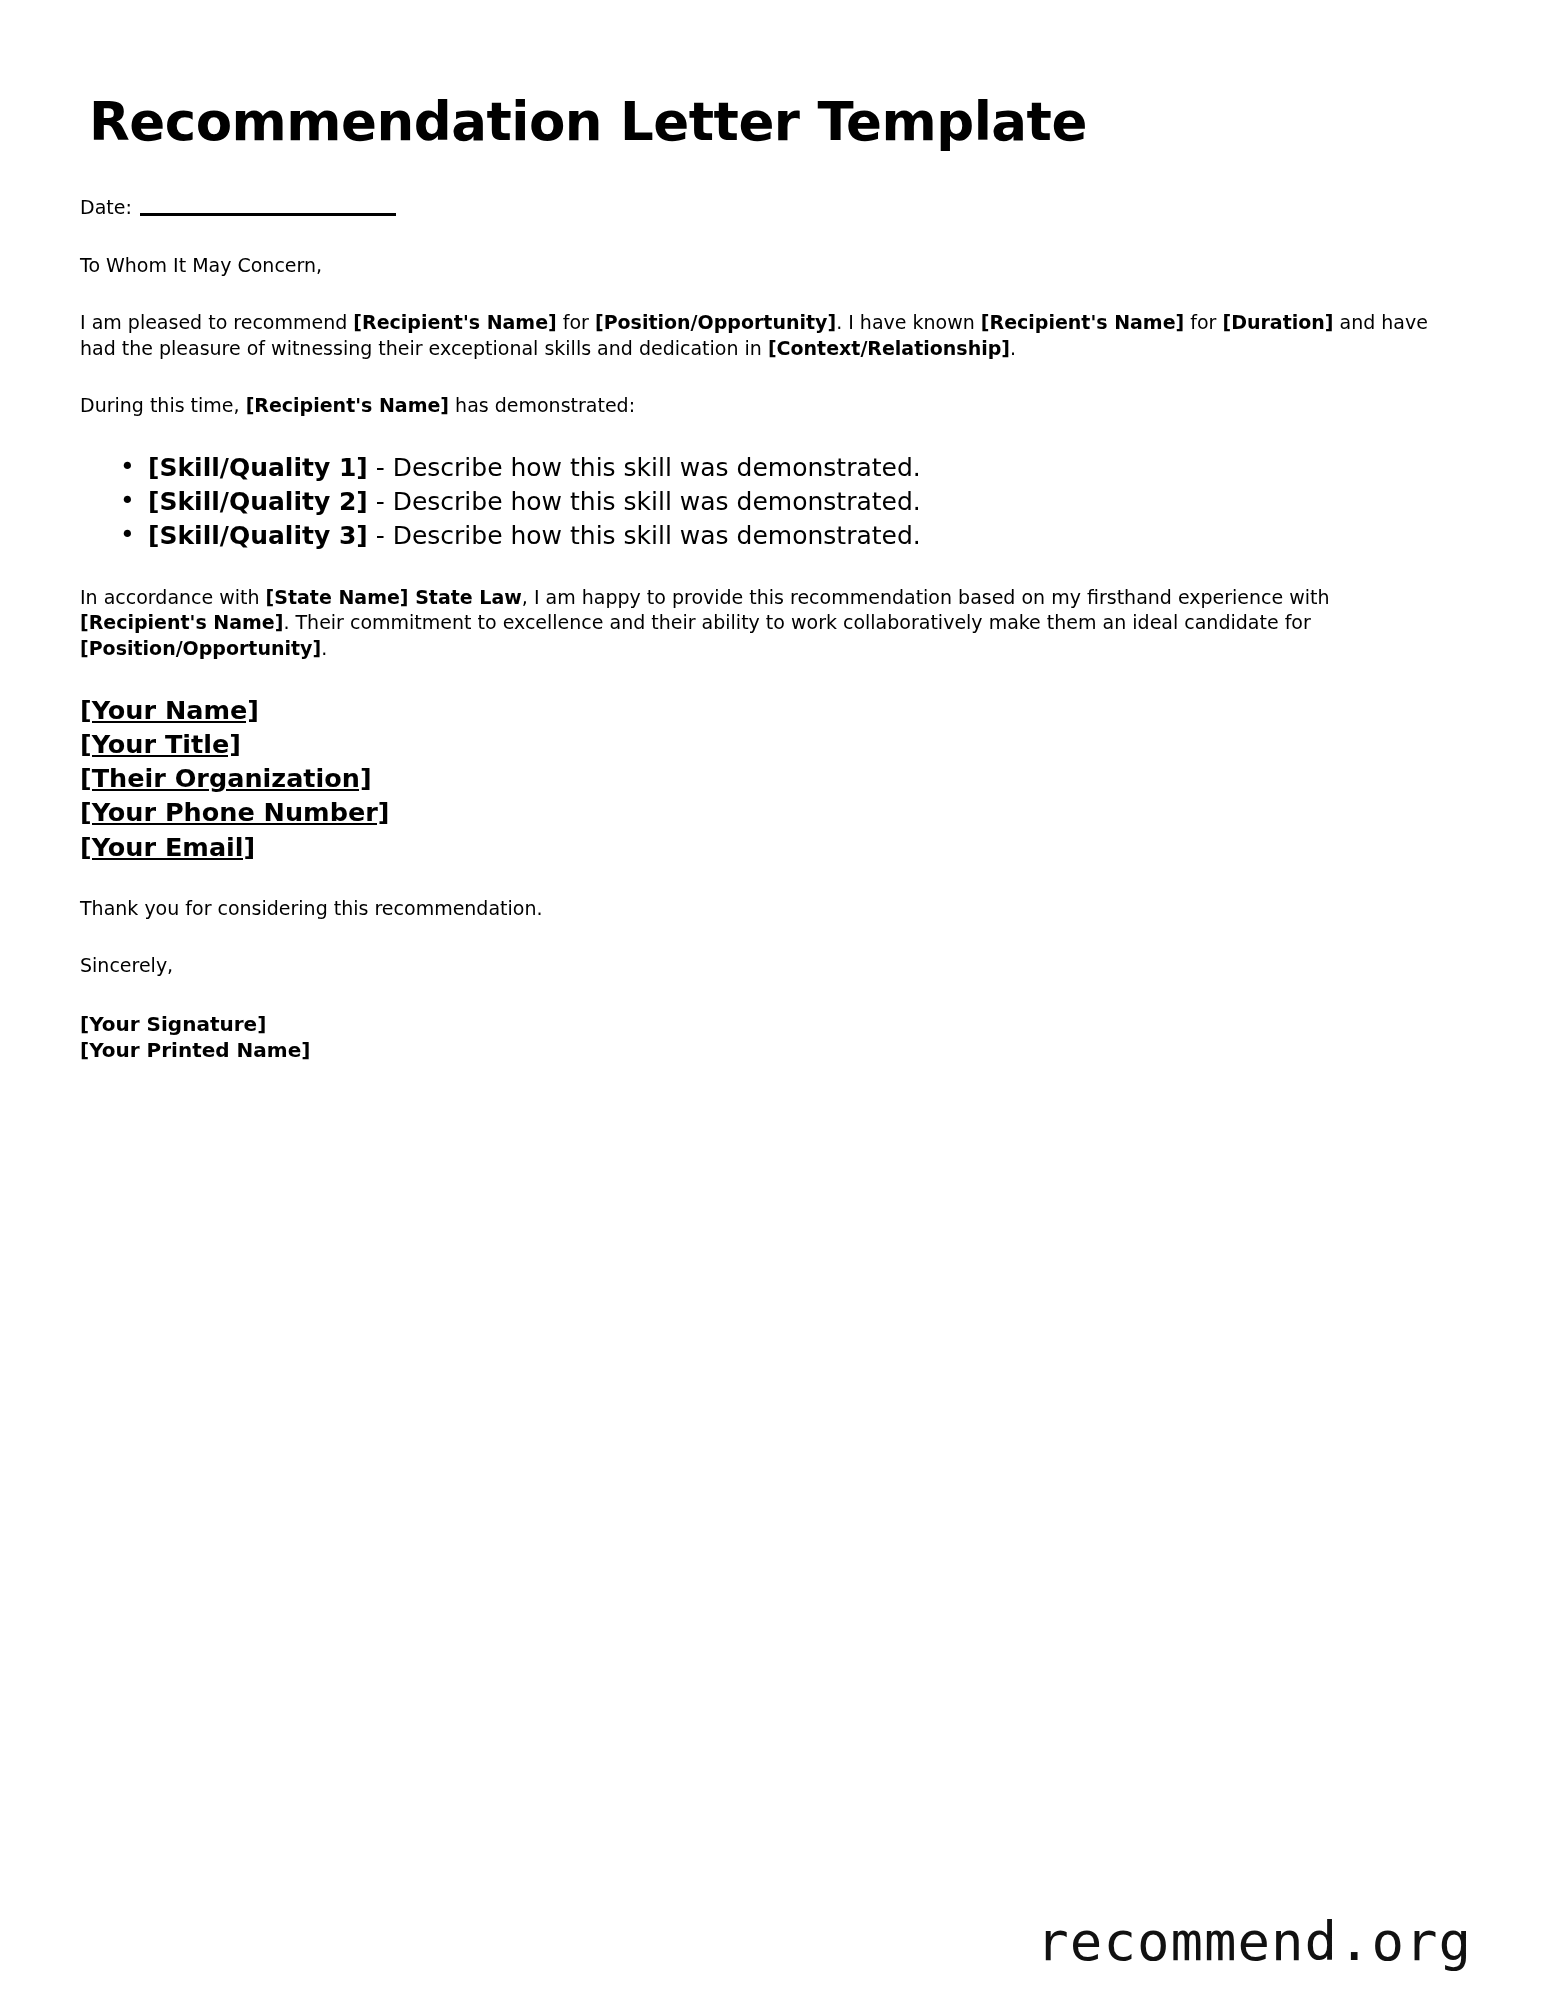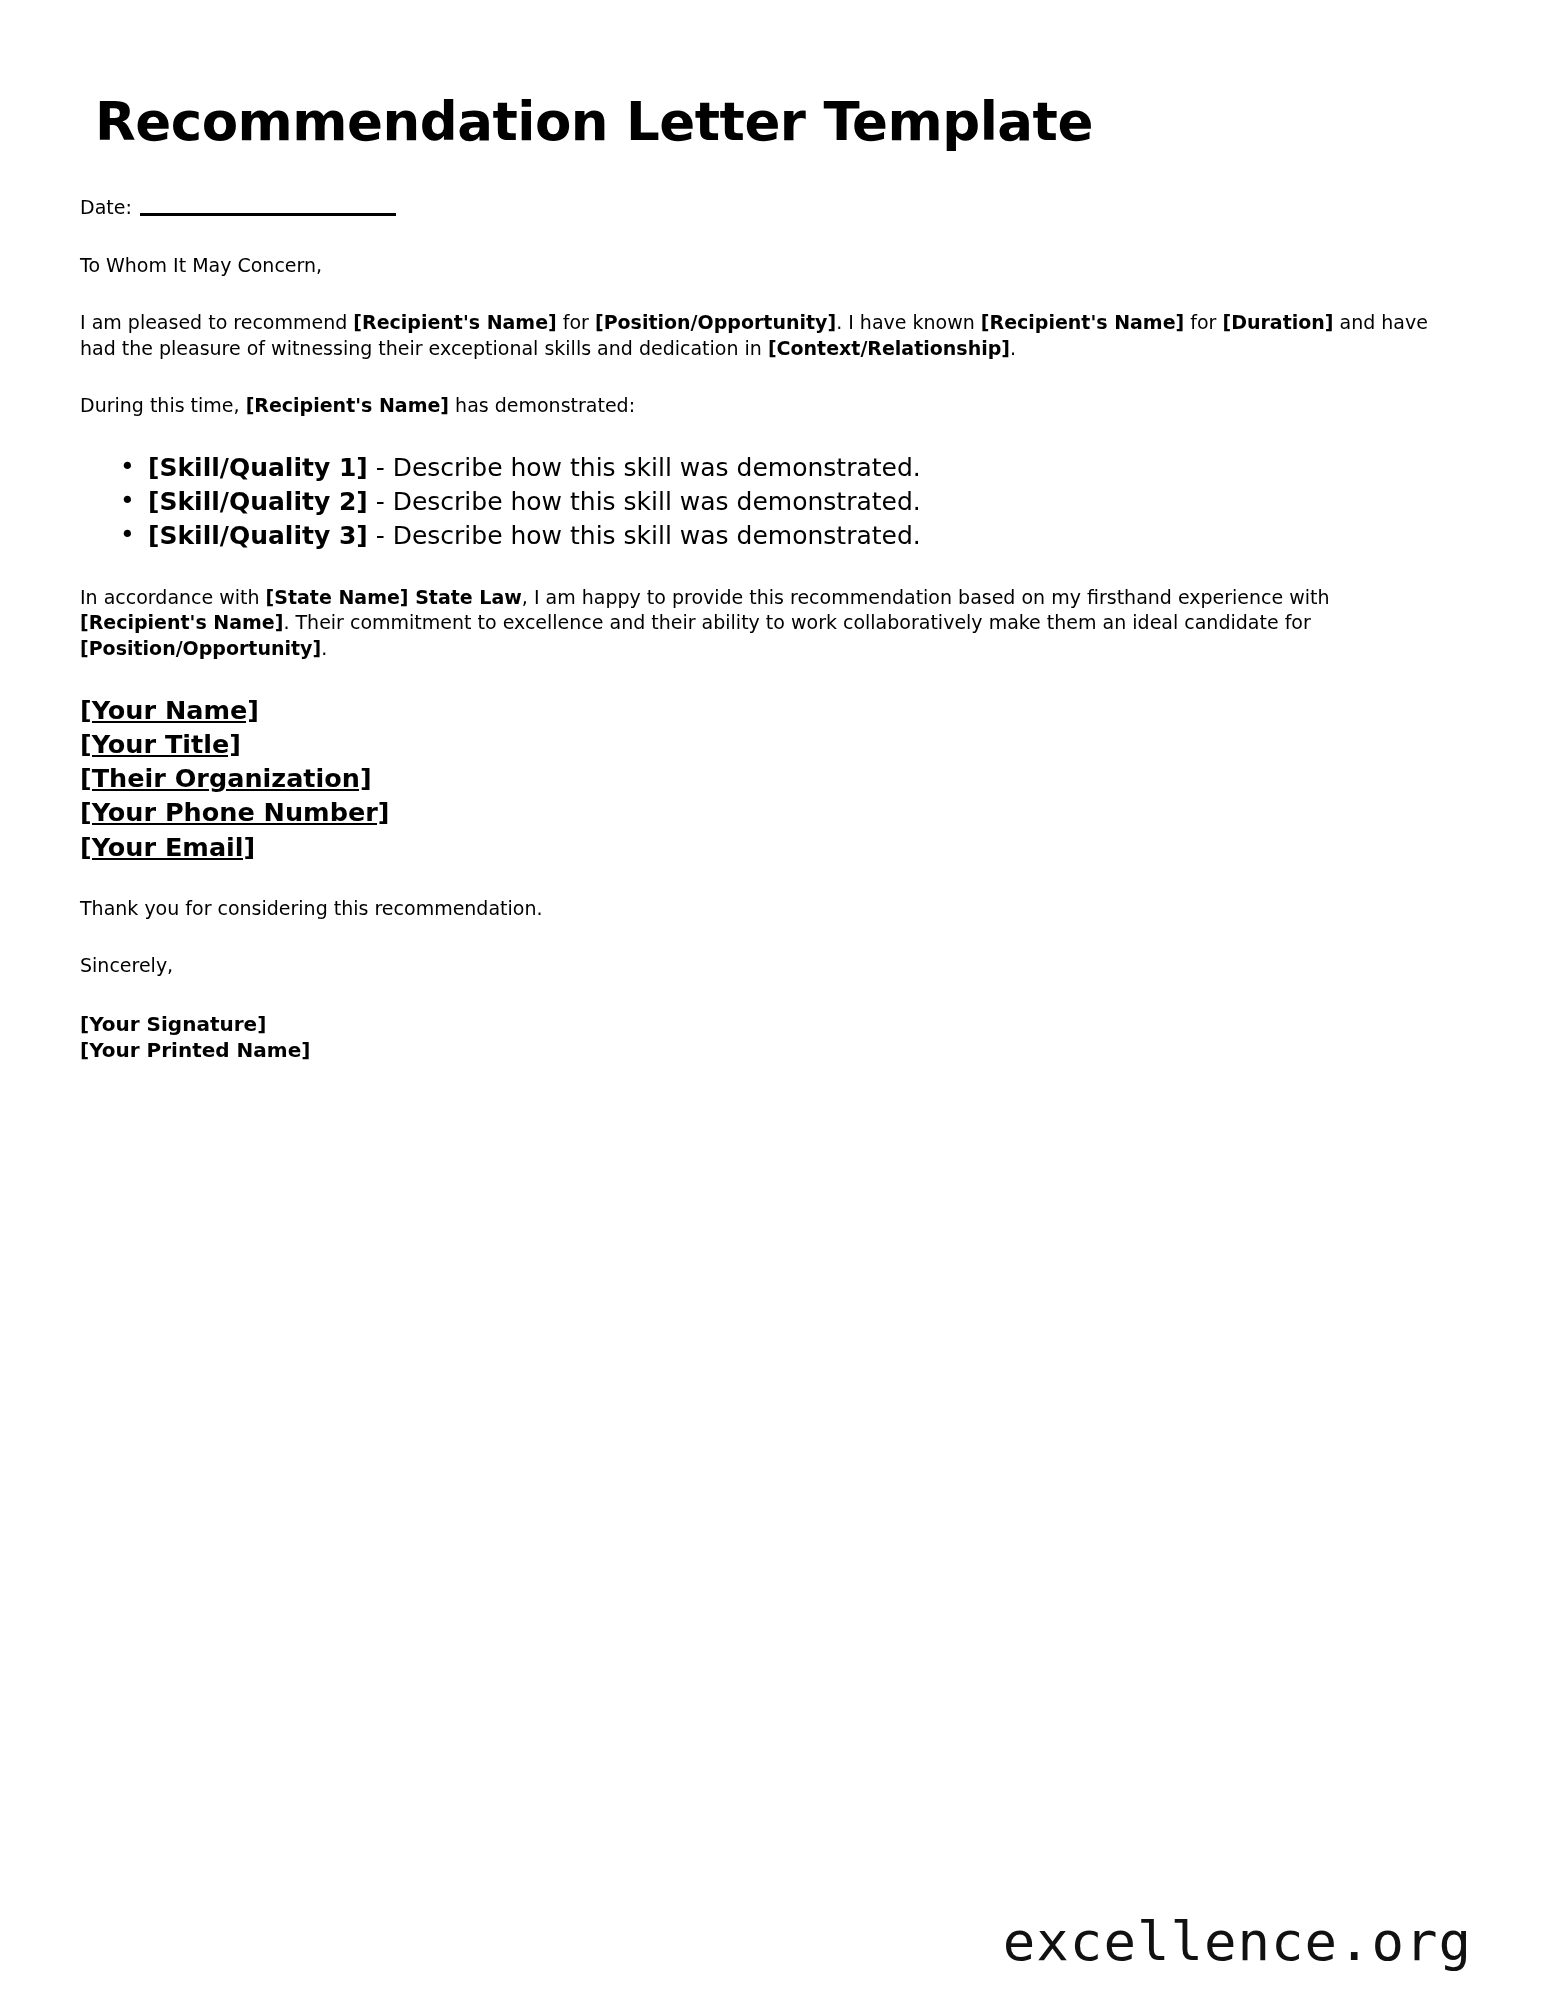--- a/index.html
+++ b/index.html
@@ -30,21 +30,21 @@
     left: 80px;
     top: 92px;
     width: 1382px;
   }
 
   h1.doc-title {
     font-size: 53px;
     font-weight: bold;
     letter-spacing: -0.5px;
     line-height: 1.12;
-    margin: 0 0 44px 15px;
+    margin: 0 0 44px 9px;
     font-family: "DejaVu Sans", "Liberation Sans", sans-serif;
   }
 
   p.para {
     font-size: 19px;
     line-height: 1.34;
     margin: 0 0 32px 0;
     font-family: "DejaVu Sans", "Liberation Sans", sans-serif;
   }
 
@@ -154,15 +154,15 @@
 
     <p class="para">Sincerely,</p>
 
     <div class="sign-block">
       <div>[Your Signature]</div>
       <div>[Your Printed Name]</div>
     </div>
 
   </div>
 
-  <div class="footer-mark">excellence.org</div>
+  <div class="footer-mark">recommend.org</div>
 
 </div>
 
 </body></html>

